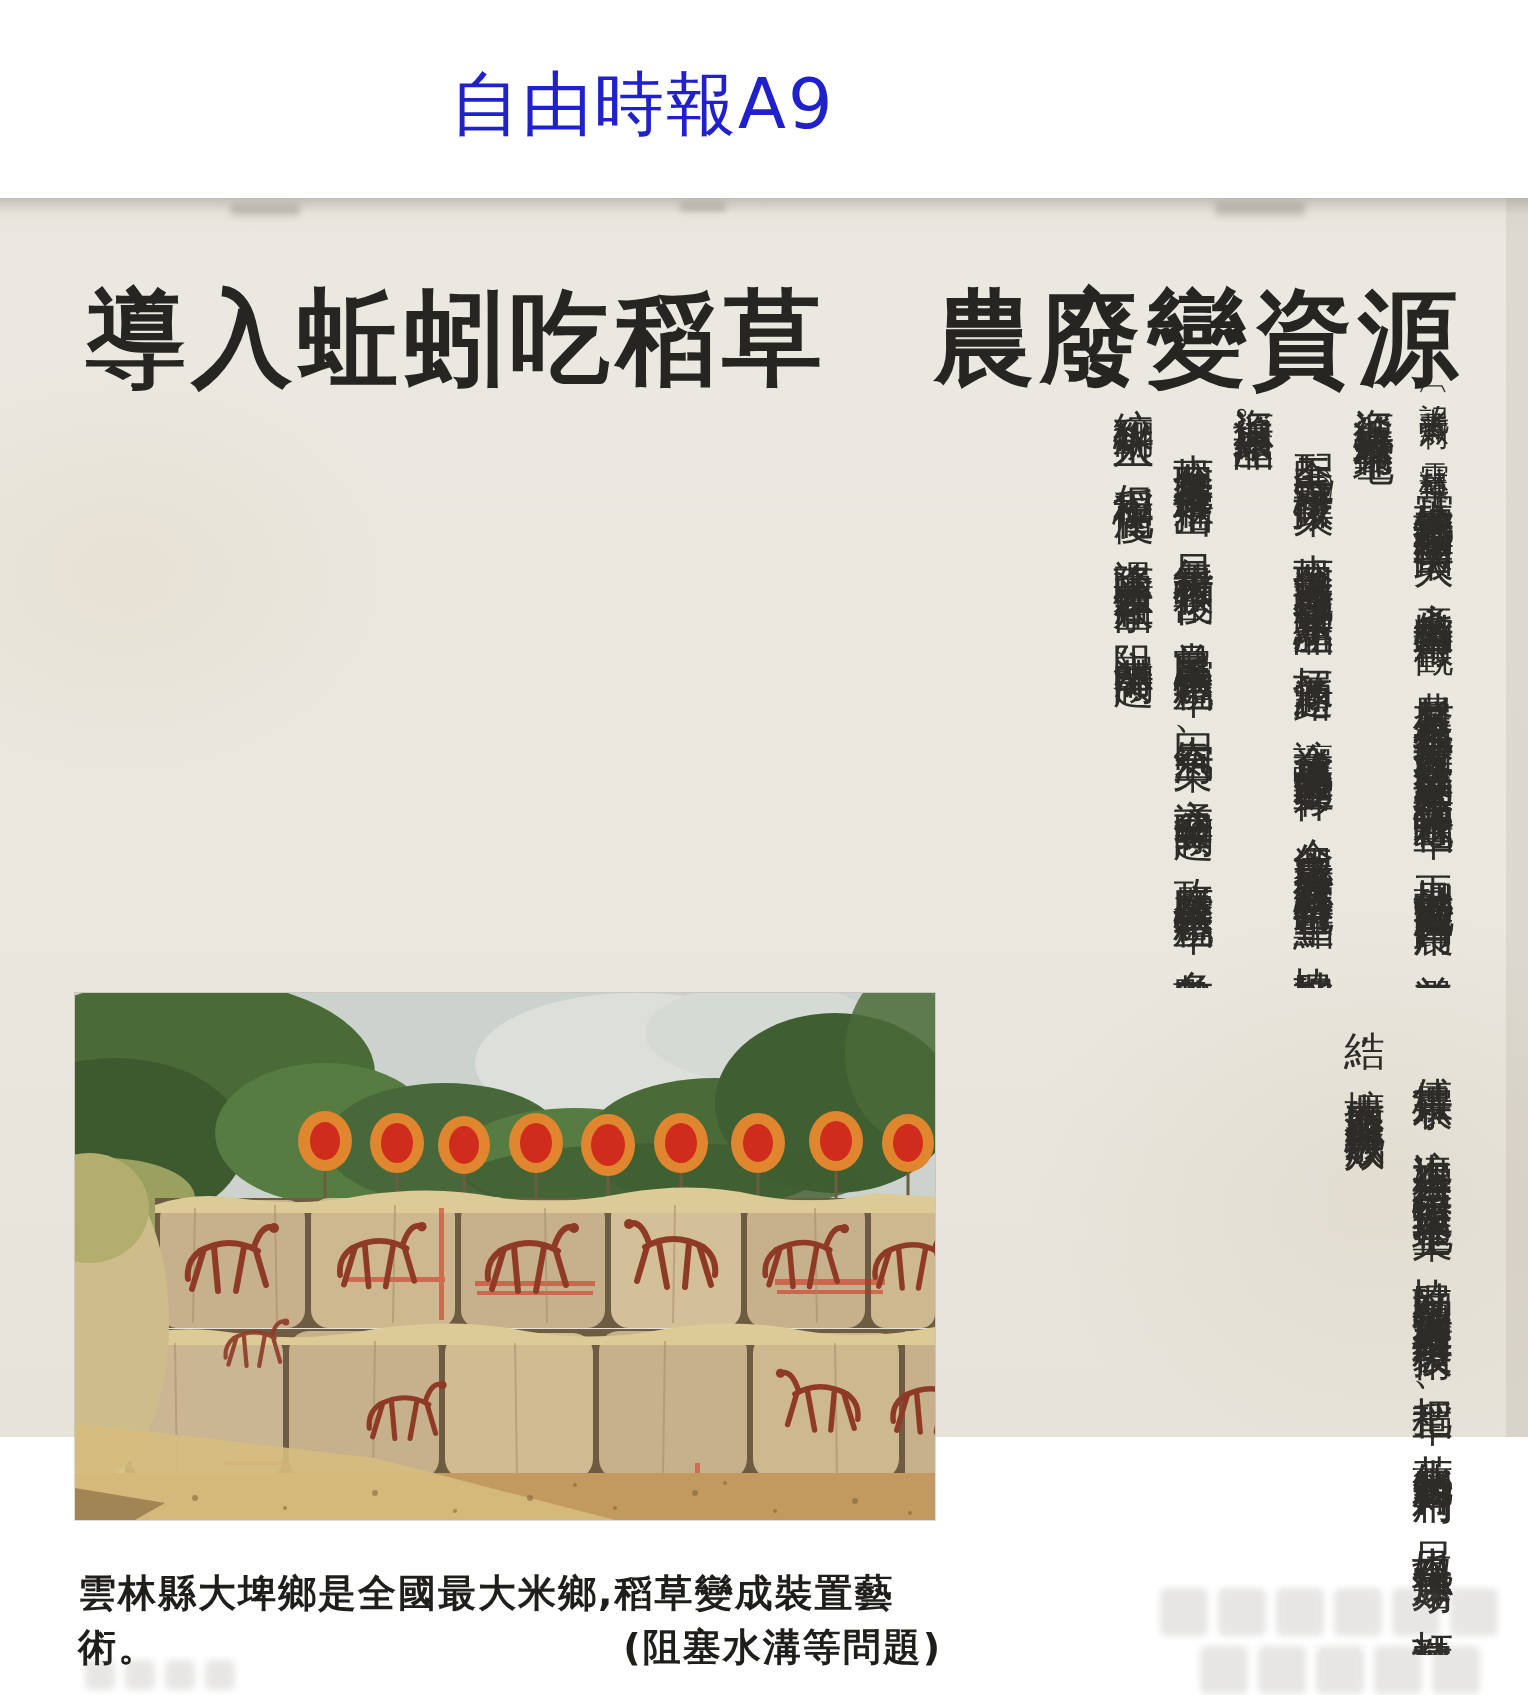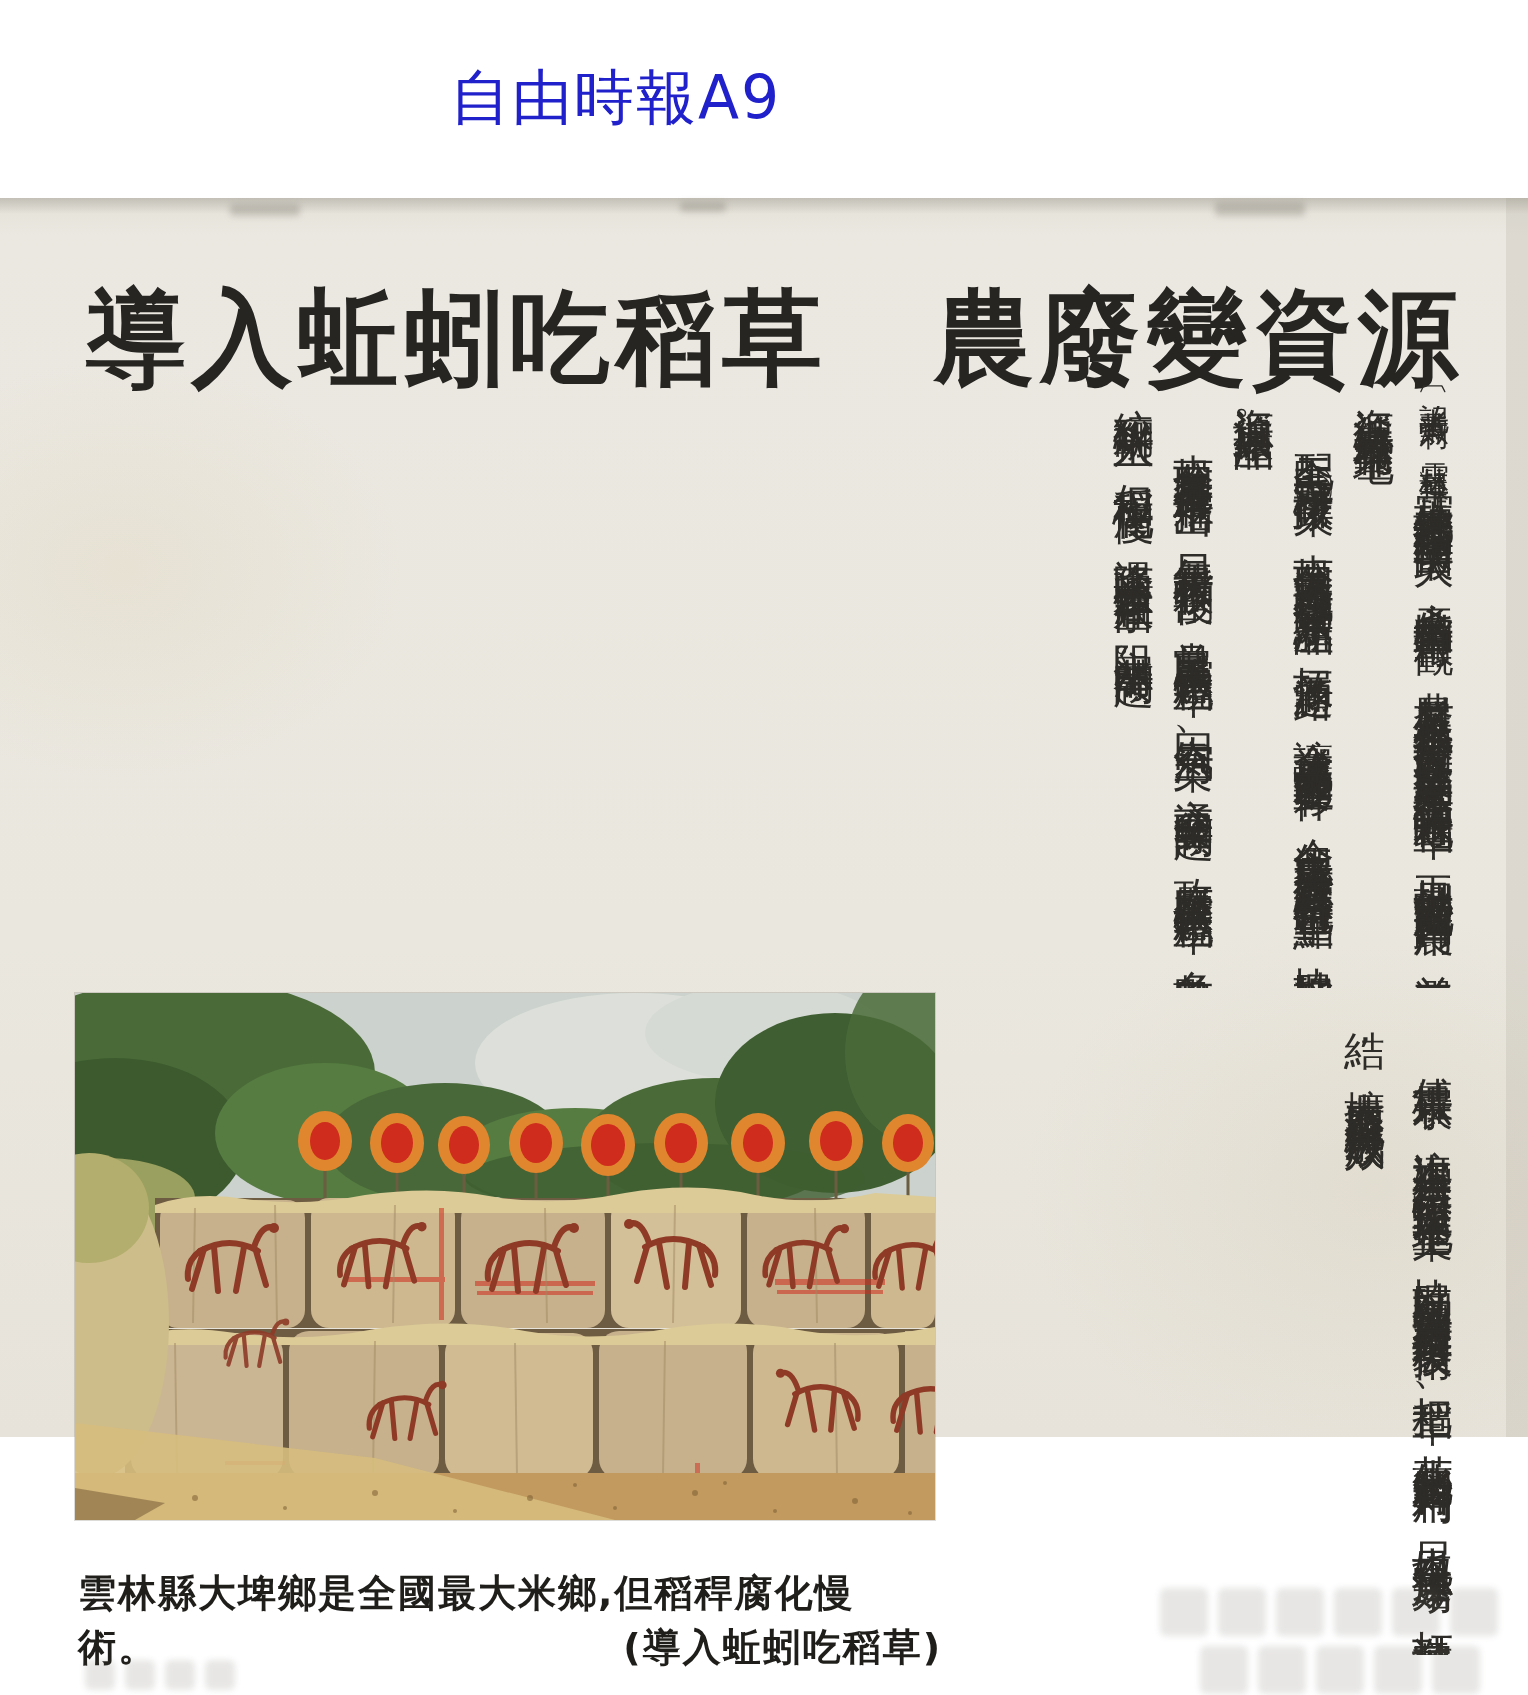--- a/index.html
+++ b/index.html
@@ -1,19 +1,19 @@
 <!DOCTYPE html>
 <html lang="zh-Hant" style="--paper: #eae7df; --ink: #2e2c28; --headline-ink: #262522; --title-blue: #2121cc;"><head>
 <meta charset="utf-8">
 <style>
   :root{ --paper:#eae7df; --ink:#2e2c28; --headline-ink:#262522; --title-blue:#2121cc; }
   html,body{margin:0;padding:0;background:#ffffff;}
   body{font-family:"DejaVu Sans",sans-serif;}
   .sheet{position:relative;width:1528px;height:1695px;background:#ffffff;overflow:hidden;}
-  .masthead{position:absolute;left:450px;top:58px;font-size:60px;font-weight:500;
+  .masthead{position:absolute;left:450px;top:58px;font-size:70px;font-weight:500;
     color:var(--title-blue);letter-spacing:2px;white-space:nowrap;}
   .paper{position:absolute;left:0;top:198px;width:1528px;height:1239px;
     background:
       radial-gradient(ellipse 400px 300px at 8% 30%, rgba(214,200,160,.20), transparent 70%),
       radial-gradient(ellipse 500px 400px at 90% 80%, rgba(205,196,170,.25), transparent 70%),
       linear-gradient(180deg,#e4e1d8 0%, #ebe8e1 3%, #eae7df 60%, #e7e3da 100%);}
   .scan-edge{position:absolute;left:0;top:0;width:100%;height:16px;
     background:linear-gradient(180deg,rgba(110,105,95,.28),rgba(110,105,95,0));}
   .smudge{position:absolute;background:rgba(105,100,90,.28);filter:blur(3px);border-radius:4px;}
   .right-strip{position:absolute;right:0;top:0;width:22px;height:100%;background:rgba(140,135,122,.15);}
@@ -237,24 +237,24 @@
               <circle cx="780" cy="508" r="3"></circle>
             <circle cx="835" cy="520" r="2"></circle>
               <circle cx="500" cy="492" r="2"></circle>
               <circle cx="650" cy="490" r="2"></circle>
           </g>
         </g>
       </svg>
     </div>
 
     <div class="caption">
-      <div>雲林縣大埤鄉是全國最大米鄉,但稻稈腐化慢</div>
+      <div>雲林縣大埤鄉是全國最大米鄉,稻草變成裝置藝</div>
       <div class="caption-row2">
         <span>術。</span>
-        <span>(導入蚯蚓吃稻草)</span>
+        <span>(阻塞水溝等問題)</span>
       </div>
     </div>
 
     <div class="bleed" style="left:1160px;top:1390px;">
       <span></span>
         <span></span>
         <span></span>
         <span></span>
         <span></span>
         <span></span>

